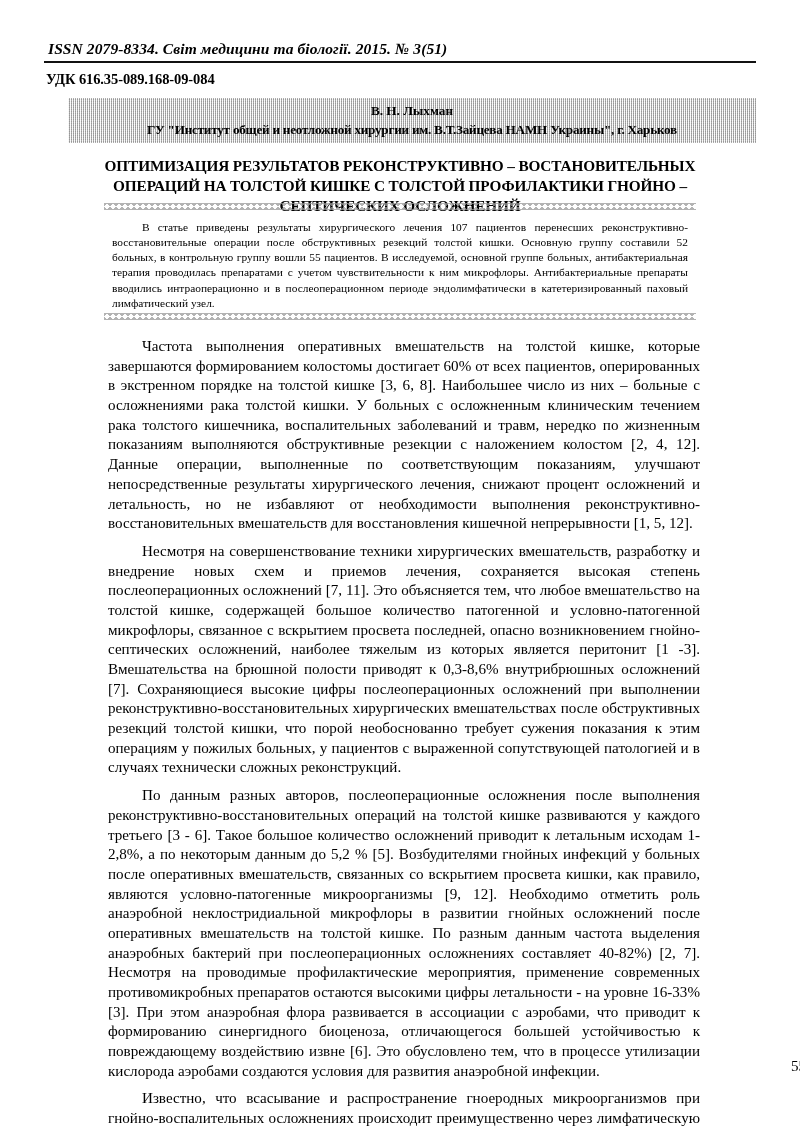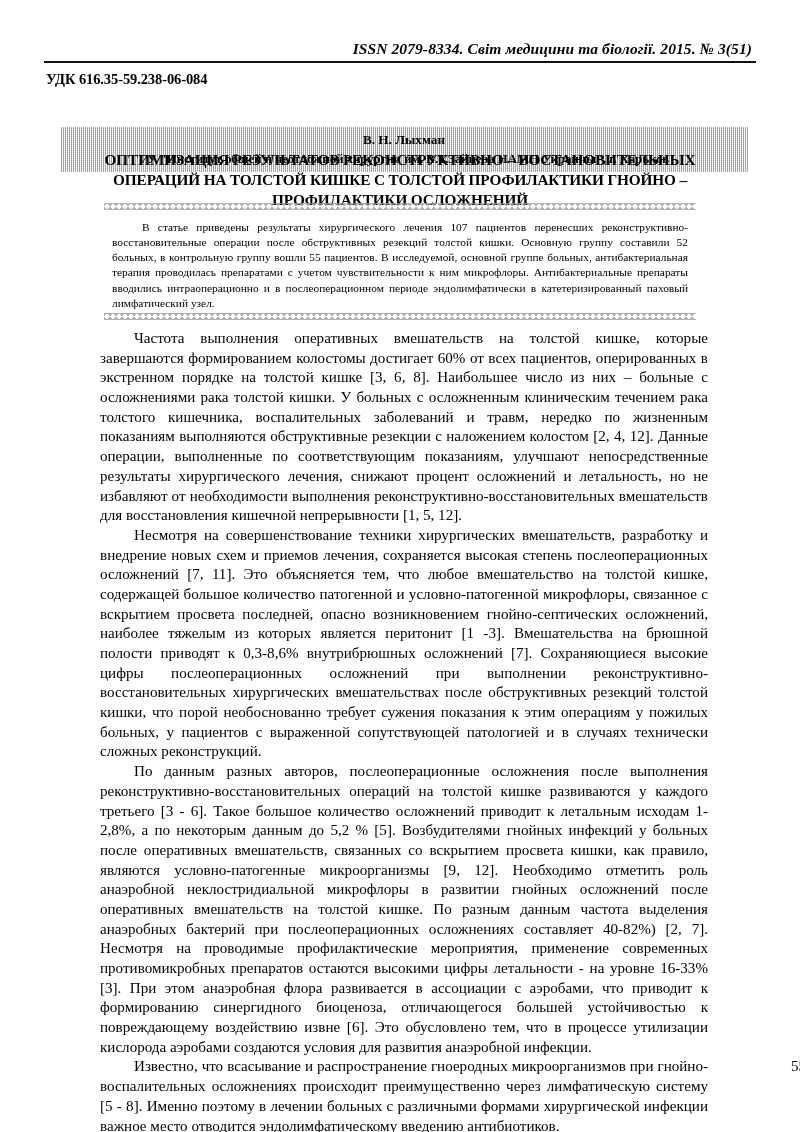--- a/index.html
+++ b/index.html
@@ -22,21 +22,21 @@
     box-sizing: border-box;
     padding: 0;
   }
 
   
   .running-head {
     position: absolute;
     top: 40px;
     left: 48px;
     right: 48px;
-    text-align: right;
+    text-align: left;
     font-style: italic;
     font-weight: bold;
     font-size: 15.5px;
     letter-spacing: 0.1px;
     line-height: 1.1;
   }
   .head-rule {
     position: absolute;
     top: 61px;
     left: 44px;
@@ -52,50 +52,49 @@
     left: 46px;
     font-weight: bold;
     font-size: 14.5px;
     letter-spacing: -0.1px;
   }
 
   
   .author-band {
     position: absolute;
     top: 98px;
-    left: 60px;
+    left: 68px;
     width: 688px;
     padding: 3px 4px 4px 4px;
     box-sizing: border-box;
     text-align: center;
     font-weight: bold;
     font-size: 13.2px;
     line-height: 1.45;
     background-color: #d9d9d9;
     background-image:
       repeating-linear-gradient(90deg,
         rgba(255,255,255,0.85) 0px,
         rgba(255,255,255,0.85) 1px,
         rgba(120,120,120,0.55) 1px,
         rgba(120,120,120,0.55) 2px),
       repeating-linear-gradient(0deg,
         rgba(255,255,255,0.55) 0px,
         rgba(255,255,255,0.55) 1px,
         rgba(140,140,140,0.35) 1px,
         rgba(140,140,140,0.35) 2px);
-    margin-top: 29px;
   }
   .author-band .affil {
     letter-spacing: -0.25px;
   }
 
   
   .title {
     position: absolute;
-    top: 150px;
+    top: 156px;
     left: 64px;
     width: 672px;
     text-align: center;
     font-weight: bold;
     font-size: 15.3px;
     line-height: 1.32;
     letter-spacing: -0.15px;
   }
 
   
@@ -135,21 +134,21 @@
     position: absolute;
     top: 329px;
     left: 100px;
     width: 608px;
     font-size: 15.1px;
     line-height: 1.305;
     text-align: justify;
     text-justify: inter-word;
   }
   .body-text p {
-    margin: 0;
+    margin: 8px;
     text-indent: 34px;
   }
 
   
   .folio {
     position: absolute;
     top: 1058px;
     left: 6px;
     width: 800px;
     text-align: right;
@@ -157,31 +156,31 @@
   }
 </style>
 </head>
 <body>
 
 <div class="page">
 
   <div class="running-head">ISSN 2079-8334. Світ медицини та біології. 2015. № 3(51)</div>
   <div class="head-rule"></div>
 
-  <div class="udc">УДК 616.35-59.238-06-084</div>
+  <div class="udc">УДК 616.35-089.168-09-084</div>
 
   <div class="author-band">
     <div class="author">В. Н. Лыхман</div>
     <div class="affil">ГУ "Институт общей и неотложной хирургии им. В.Т.Зайцева НАМН Украины", г. Харьков</div>
   </div>
 
   <div class="title">
     <div>ОПТИМИЗАЦИЯ РЕЗУЛЬТАТОВ РЕКОНСТРУКТИВНО – ВОСТАНОВИТЕЛЬНЫХ</div>
     <div>ОПЕРАЦИЙ НА ТОЛСТОЙ КИШКЕ С ТОЛСТОЙ ПРОФИЛАКТИКИ ГНОЙНО –</div>
-    <div>ПРОФИЛАКТИКИ ОСЛОЖНЕНИЙ</div>
+    <div>СЕПТИЧЕСКИХ ОСЛОЖНЕНИЙ</div>
   </div>
 
   <div class="zigzag top"></div>
 
   <div class="abstract">
     <p>В статье приведены результаты хирургического лечения 107 пациентов перенесших реконструктивно-восстановительные операции после обструктивных резекций толстой кишки. Основную группу составили 52 больных, в контрольную группу вошли 55 пациентов. В исследуемой, основной группе больных, антибактериальная терапия проводилась препаратами с учетом чувствительности к ним микрофлоры. Антибактериальные препараты вводились интраоперационно и в послеоперационном периоде эндолимфатически в катетеризированный паховый лимфатический узел.</p>
   </div>
 
   <div class="zigzag bottom"></div>
 

